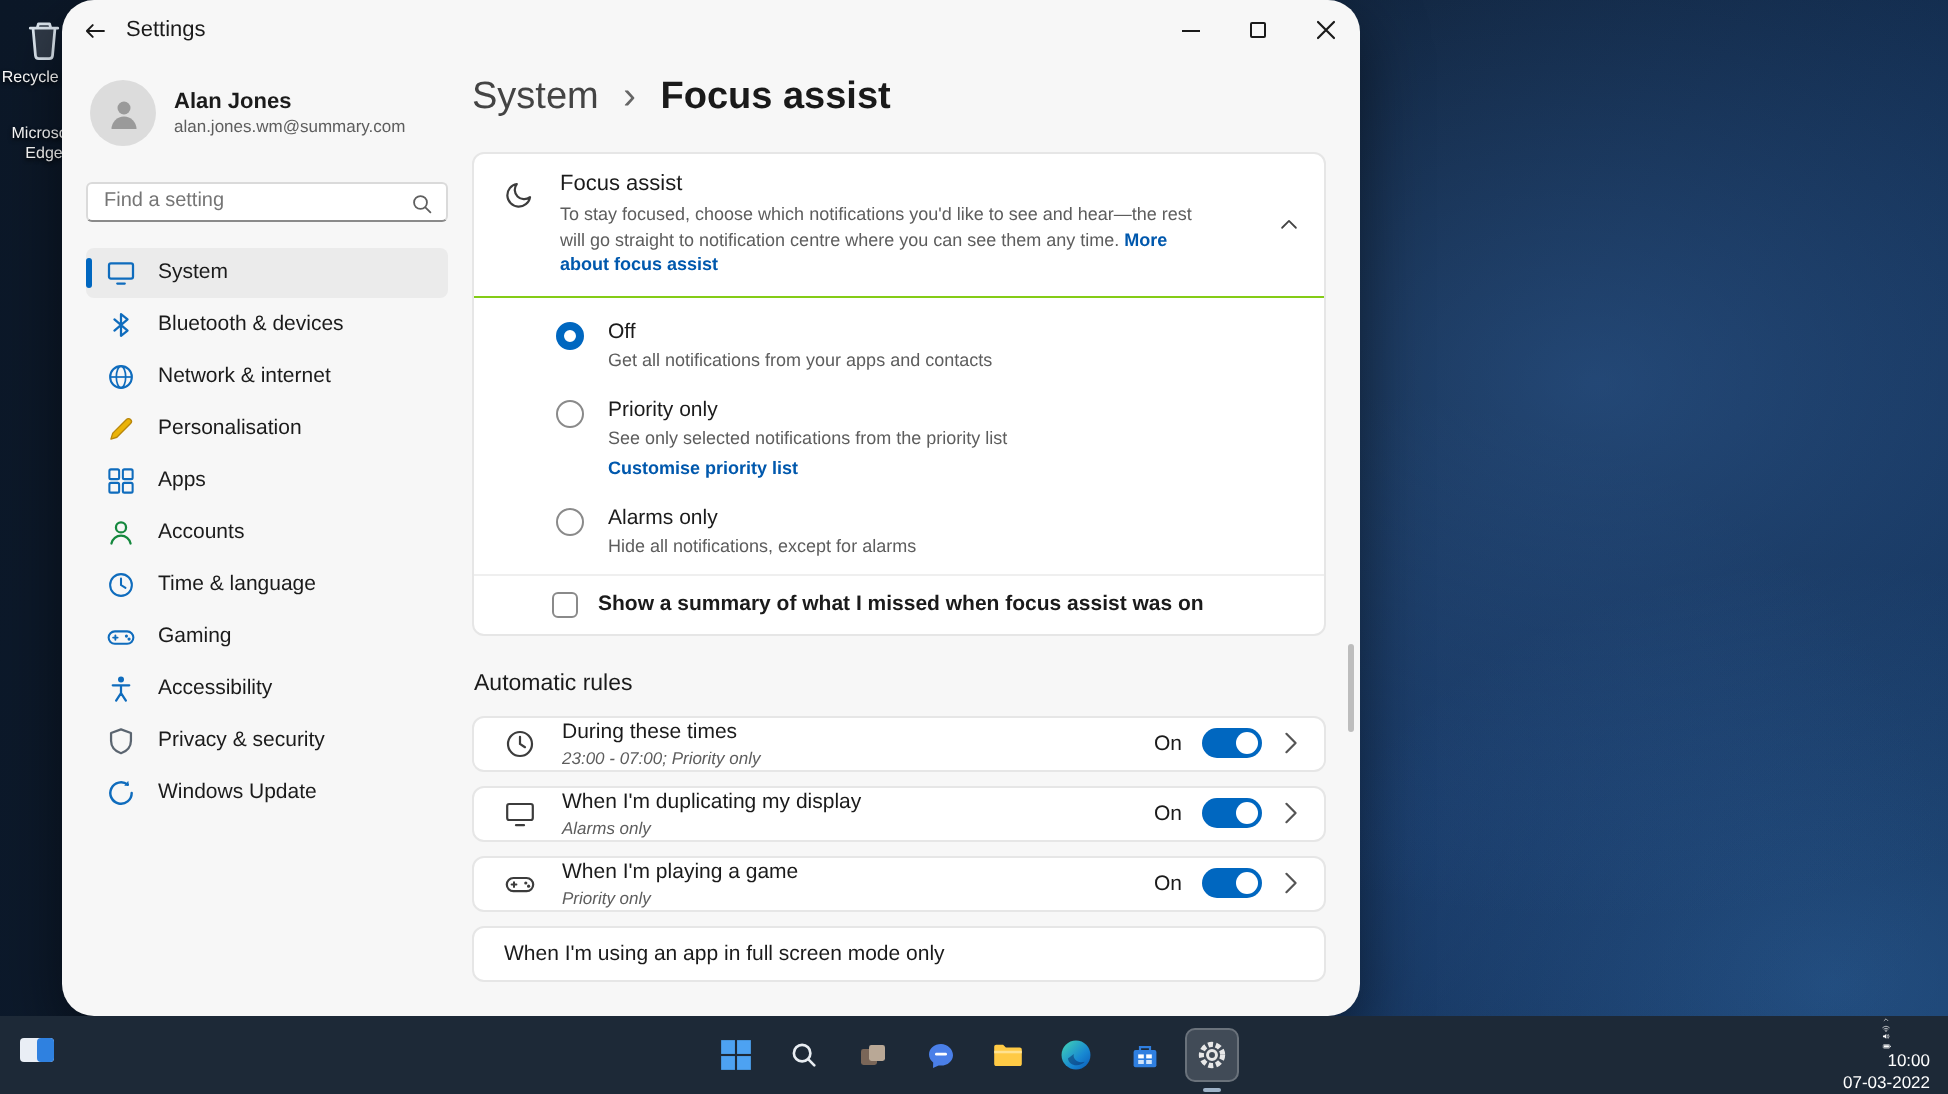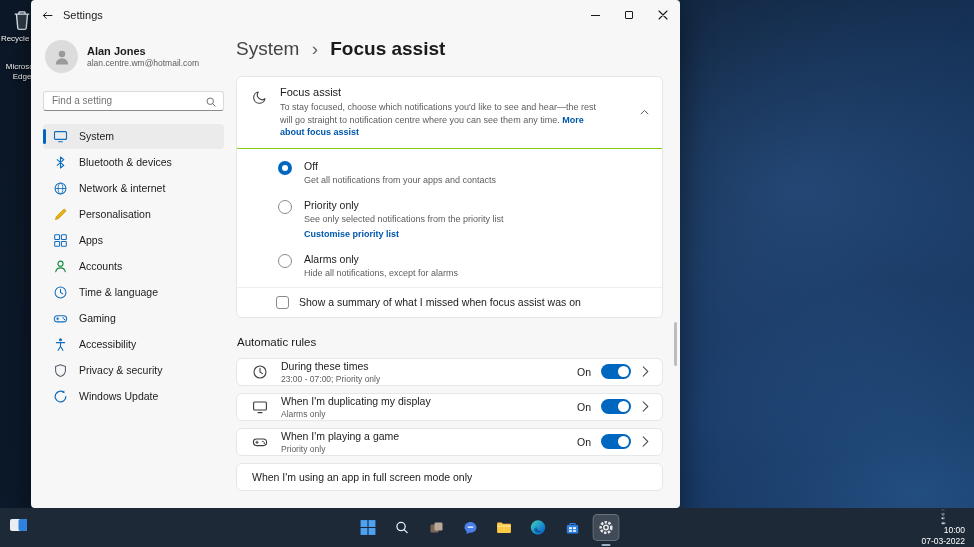--- a/index.html
+++ b/index.html
@@ -14,21 +14,21 @@
 
   
   .desk-icon { position:absolute; width:52px; text-align:center; color:#fff; font-size:8px;
     line-height:1.2; text-shadow:0 1px 2px rgba(0,0,0,.9); cursor:default; }
   .desk-icon .dico { display:block; margin:0 auto 2px auto; }
   .edge-ball { width:22px; height:22px; border-radius:50%;
     background: radial-gradient(circle at 35% 30%, #9fe7c6, #35b7a8 40%, #1668b8 78%, #0a4da0); margin:0 auto 2px auto; }
 
   
   .window { position:absolute; left:31px; top:0; width:649px; height:508px; background:#f7f7f7;
-    border-radius:4px; box-shadow:0 12px 32px rgba(0,0,0,.5); overflow:hidden; }
+    border-radius:16px; box-shadow:0 12px 32px rgba(0,0,0,.5); overflow:hidden; }
   .titlebar { position:relative; height:30px; display:flex; align-items:center; }
   .back-btn { width:32px; height:30px; display:flex; align-items:center; justify-content:center; }
   .win-title { font-size:11px; }
   .win-controls { position:absolute; right:0; top:0; height:30px; display:flex; }
   .win-btn { width:34px; height:30px; display:flex; align-items:center; justify-content:center; }
   .min-glyph { display:block; width:9px; height:1px; background:#1a1a1a; }
   .max-glyph { display:block; width:8px; height:8px; border:1px solid #1a1a1a; border-radius:1px; }
 
   
   .sidebar { position:absolute; left:0; top:30px; width:205px; bottom:0; padding:6px 12px 0 12px; }
@@ -64,28 +64,28 @@
   .chev-up { align-self:center; margin-left:6px; }
 
   .opt-section { border-top:1px solid #84cc16; padding:4px 0 2px 0; }
   .opt-row { display:flex; align-items:flex-start; gap:12px; padding:7px 14px 7px 41px; }
   .radio { flex:0 0 14px; width:14px; height:14px; border-radius:50%; border:1px solid #8a8a8a; background:#fff; margin-top:1px; }
   .radio.sel { border:4.5px solid #0067c0; }
   .opt-label { font-size:10.5px; }
   .opt-desc { font-size:9px; color:#5d5d5d; margin-top:3px; }
   .opt-link { font-size:9px; margin-top:5px; font-weight:700; color:#0058ad; }
 
-  .summary-row { border-top:1px solid #efefef; display:flex; align-items:center; gap:10px; padding:8px 14px 8px 39px; font-size:10.5px; }
+  .summary-row { border-top:1px solid #efefef; display:flex; align-items:center; gap:10px; padding:8px 14px 8px 39px; font-size:10.5px;font-weight:bold; }
   .checkbox { flex:0 0 13px; width:13px; height:13px; border:1px solid #8a8a8a; border-radius:3px; background:#fff; }
 
   .rules-heading { margin:18px 0 10px 1px; font-size:11.5px; font-weight:400; }
   .rule { display:flex; align-items:center; gap:13px; height:28px; padding:0 12px 0 15px; margin-bottom:7px; }
   .rule-ic { flex:0 0 16px; width:16px; height:16px; }
   .rule-title { font-size:10.5px; }
-  .rule-sub { font-size:8.5px; color:#5d5d5d; margin-top:2px; }
+  .rule-sub { font-size:8.5px; color:#5d5d5d; margin-top:2px;font-style:italic; }
   .rule-right { margin-left:auto; display:flex; align-items:center; gap:10px; }
   .rule-state { font-size:10.5px; }
   .toggle { position:relative; width:30px; height:15px; border-radius:8px; background:#0067c0; display:inline-block; }
   .toggle .knob { position:absolute; right:2px; top:2px; width:11px; height:11px; border-radius:50%; background:#fff; }
 
   .scroll-thumb { position:absolute; right:3px; top:322px; width:3px; height:44px; border-radius:2px; background:#bdbdbd; }
 
   
   .taskbar { position:absolute; left:0; bottom:0; width:100%; height:39px; background:#1d2937; }
   .tb-corner { position:absolute; left:9px; top:9px; }
@@ -140,21 +140,21 @@
     <div class="sidebar">
       <div class="account">
         <div class="avatar">
           <svg width="20" height="20" viewBox="0 0 16 16">
             <circle cx="8" cy="5.6" r="2.6" fill="#9a9a9a"></circle>
               <path d="M3 14a5 5 0 0 1 10 0z" fill="#9a9a9a"></path>
           </svg>
         </div>
         <div>
           <div class="acc-name">Alan Jones</div>
-          <div class="acc-email">alan.centre.wm@hotmail.com</div>
+          <div class="acc-email">alan.jones.wm@summary.com</div>
         </div>
       </div>
 
       <div class="searchbox">
         <input type="text" placeholder="Find a setting" style="">
         <svg width="12" height="12" viewBox="0 0 16 16">
           <circle cx="7" cy="7" r="4.3" fill="none" stroke="#5f5f5f" stroke-width="1.2"></circle>
           <path d="M10.4 10.4l3.2 3.2" stroke="#5f5f5f" stroke-width="1.2" stroke-linecap="round"></path>
         </svg>
       </div>

